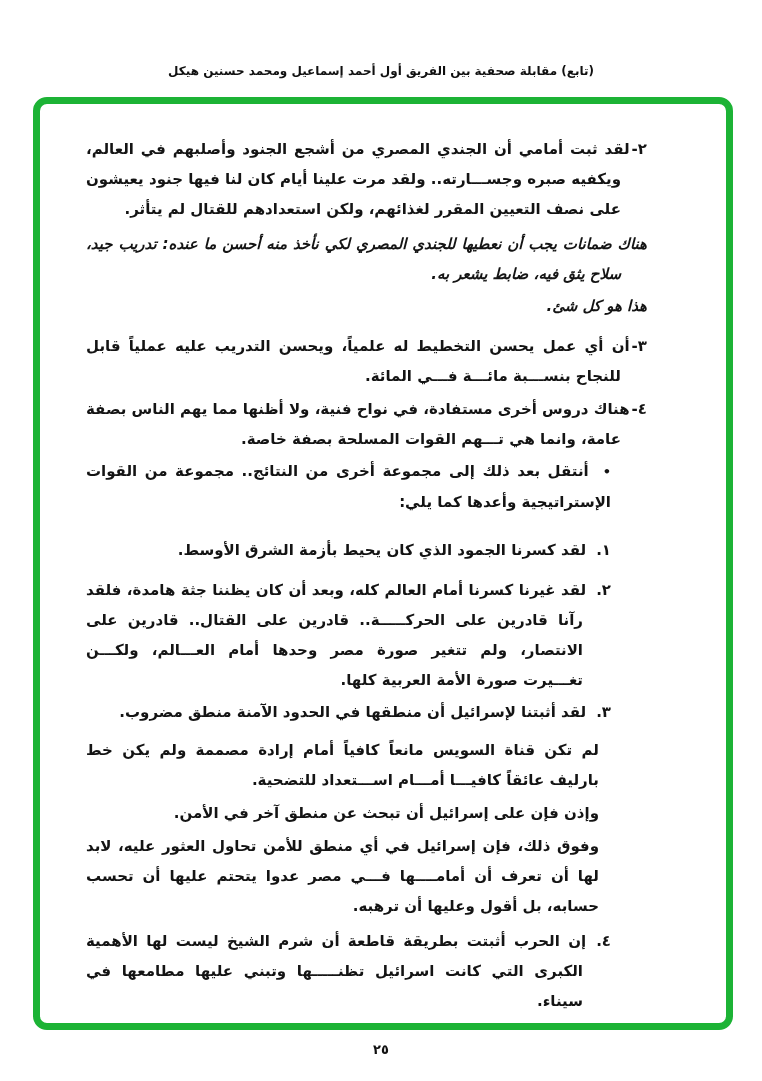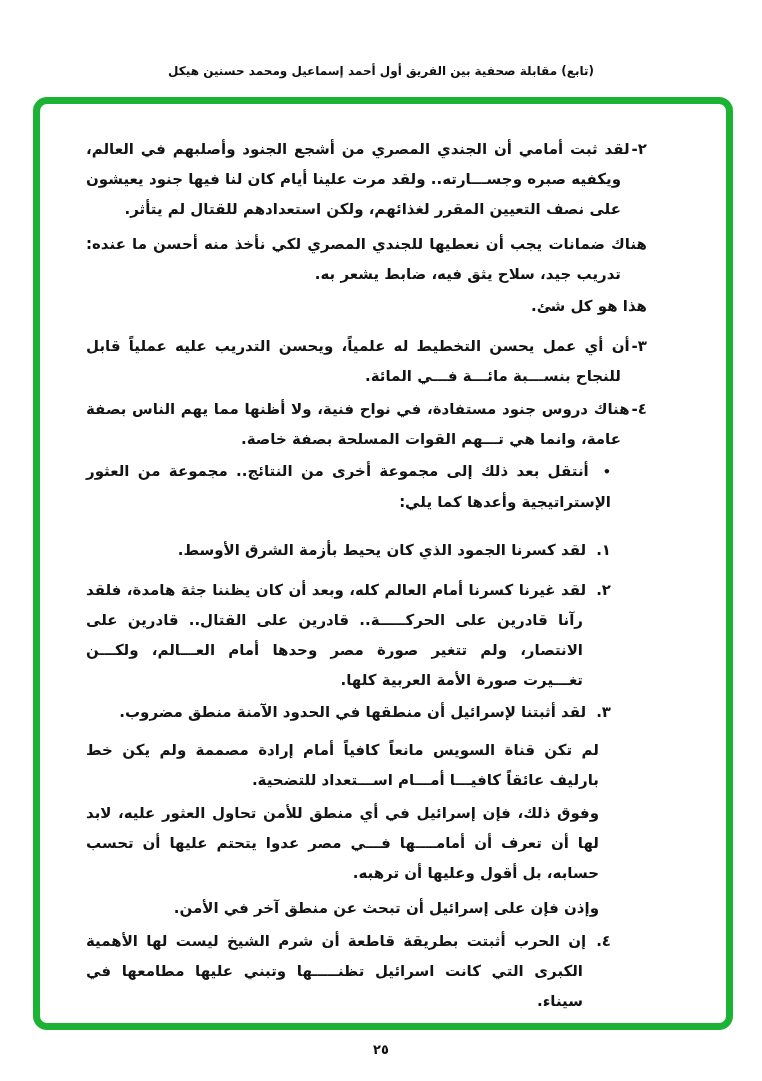--- a/index.html
+++ b/index.html
@@ -43,21 +43,21 @@
   .b {
     text-align: justify;
     text-align-last: auto;
     margin-bottom: 4px;
   }
   .b .marker { display: inline; }
   
   .b-numbered { padding-right: 26px; text-indent: -26px; }
   .b-numbered .marker { margin-left: 2px; }
   
-  .b-plain { padding-right: 26px; text-indent: -26px; }
+  .b-plain { padding-right: 26px; text-indent: -26px; font-style: italic; }
   
   .b-bullet { padding-right: 36px; }
   .b-bullet .marker { margin-left: 14px; font-size: 13px; }
   
   .b-sub { padding-right: 64px; text-indent: -28px; }
   .b-sub .marker { margin-left: 10px; }
   
   .b-indent { padding-right: 48px; }
 
   .mb5  { margin-bottom: 5px; }
@@ -89,35 +89,35 @@
     <div class="content">
 
       <p class="b b-numbered mb5"><span class="marker">٢-</span><span>لقد ثبت أمامي أن الجندي المصري من أشجع الجنود وأصلبهم في العالم، ويكفيه صبره وجســـارته.. ولقد مرت علينا أيام كان لنا فيها جنود يعيشون على نصف التعيين المقرر لغذائهم، ولكن استعدادهم للقتال لم يتأثر.</span></p>
 
       <p class="b b-plain mb2"><span>هناك ضمانات يجب أن نعطيها للجندي المصري لكي نأخذ منه أحسن ما عنده: تدريب جيد، سلاح يثق فيه، ضابط يشعر به.</span></p>
 
       <p class="b b-plain mb10"><span>هذا هو كل شئ.</span></p>
 
       <p class="b b-numbered mb3"><span class="marker">٣-</span><span>أن أي عمل يحسن التخطيط له علمياً، ويحسن التدريب عليه عملياً قابل للنجاح بنســـبة مائـــة فـــي المائة.</span></p>
 
-      <p class="b b-numbered mb2"><span class="marker">٤-</span><span>هناك دروس جنود مستفادة، في نواح فنية، ولا أظنها مما يهم الناس بصفة عامة، وانما هي تـــهم القوات المسلحة بصفة خاصة.</span></p>
+      <p class="b b-numbered mb2"><span class="marker">٤-</span><span>هناك دروس أخرى مستفادة، في نواح فنية، ولا أظنها مما يهم الناس بصفة عامة، وانما هي تـــهم القوات المسلحة بصفة خاصة.</span></p>
 
-      <p class="b b-bullet mb18"><span class="marker">•</span><span>أنتقل بعد ذلك إلى مجموعة أخرى من النتائج.. مجموعة من العثور الإستراتيجية وأعدها كما يلي:</span></p>
+      <p class="b b-bullet mb18"><span class="marker">•</span><span>أنتقل بعد ذلك إلى مجموعة أخرى من النتائج.. مجموعة من القوات الإستراتيجية وأعدها كما يلي:</span></p>
 
       <p class="b b-sub mb10"><span class="marker">١.</span><span>لقد كسرنا الجمود الذي كان يحيط بأزمة الشرق الأوسط.</span></p>
 
       <p class="b b-sub mb2"><span class="marker">٢.</span><span>لقد غيرنا كسرنا أمام العالم كله، وبعد أن كان يظننا جثة هامدة، فلقد رآنا قادرين على الحركـــــة.. قادرين على القتال.. قادرين على الانتصار، ولم تتغير صورة مصر وحدها أمام العـــالم، ولكـــن تغـــيرت صورة الأمة العربية كلها.</span></p>
 
       <p class="b b-sub mb8"><span class="marker">٣.</span><span>لقد أثبتنا لإسرائيل أن منطقها في الحدود الآمنة منطق مضروب.</span></p>
 
       <p class="b b-indent mb3"><span>لم تكن قناة السويس مانعاً كافياً أمام إرادة مصممة ولم يكن خط بارليف عائقاً كافيـــا أمـــام اســـتعداد للتضحية.</span></p>
 
+      <p class="b b-indent mb3"><span>وإذن فإن على إسرائيل أن تبحث عن منطق آخر في الأمن.</span></p>
+
       <p class="b b-indent mb5"><span>وفوق ذلك، فإن إسرائيل في أي منطق للأمن تحاول العثور عليه، لابد لها أن تعرف أن أمامــــها فـــي مصر عدوا يتحتم عليها أن تحسب حسابه، بل أقول وعليها أن ترهبه.</span></p>
-
-      <p class="b b-indent mb3"><span>وإذن فإن على إسرائيل أن تبحث عن منطق آخر في الأمن.</span></p>
 
       <p class="b b-sub mb0"><span class="marker">٤.</span><span>إن الحرب أثبتت بطريقة قاطعة أن شرم الشيخ ليست لها الأهمية الكبرى التي كانت اسرائيل تظنـــــها وتبني عليها مطامعها في سيناء.</span></p>
 
     </div>
   </div>
 
   <div class="page-number">٢٥</div>
 
 </div>
 

